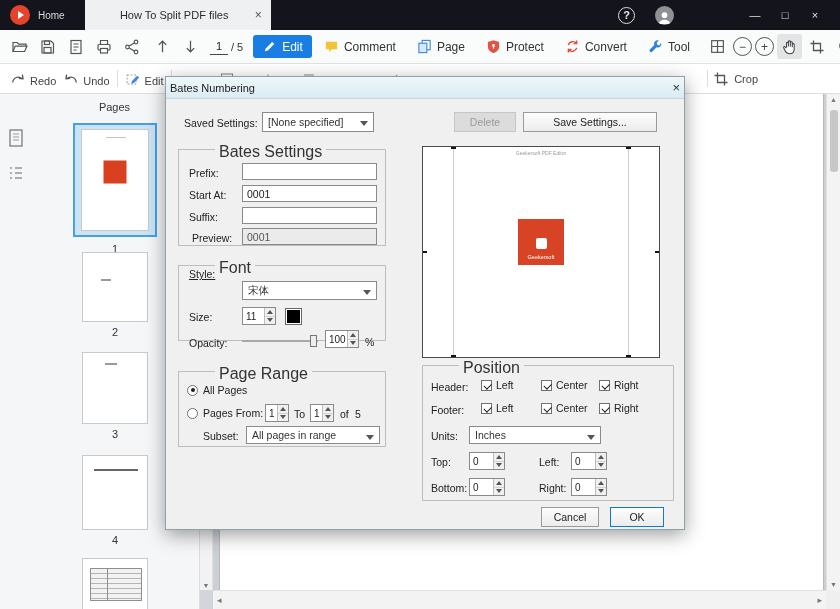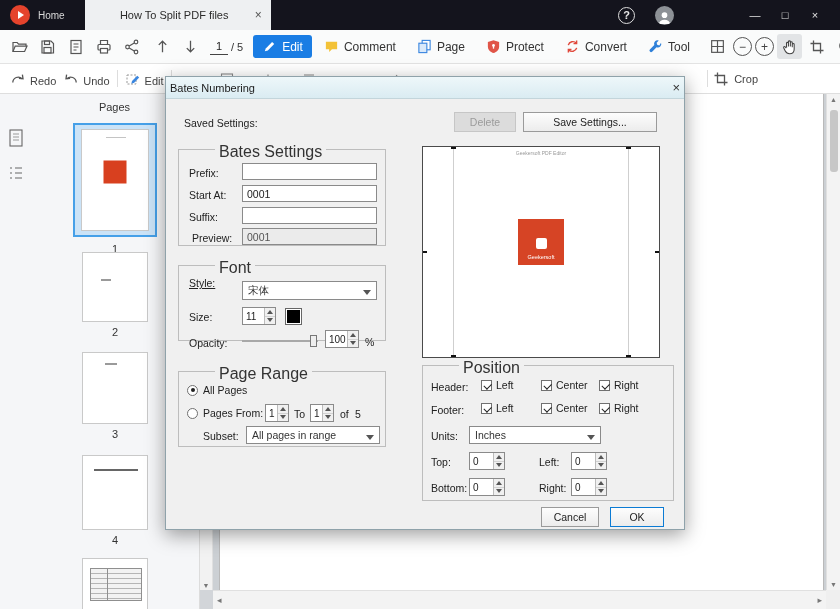--- a/index.html
+++ b/index.html
@@ -377,38 +377,41 @@
   </div>
   <div class="corner"></div>
 
   <div class="dialog">
     <div class="dlg-title">
       <span>Bates Numbering</span>
       <span class="dlg-close">×</span>
     </div>
 
     <span class="dl" style="left:18px;top:40px;">Saved Settings:</span>
+    <div class="combo" style="left:96px;top:35px;width:112px;">
+      <span>[None specified]</span>
+    </div>
     <div class="btn disabled" style="left:288px;top:35px;width:62px;height:20px;">Delete</div>
     <div class="btn" style="left:357px;top:35px;width:134px;height:20px;">Save Settings...</div>
 
     <div class="grp" style="left:12px;top:72px;width:208px;height:97px;">
       <span class="legend">Bates Settings</span>
       <span class="dl" style="left:10px;top:17px;">Prefix:</span>
       <input class="ti" style="left: 63px; top: 13px;" value="">
       <span class="dl" style="left:10px;top:39px;">Start At:</span>
       <input class="ti" style="left: 63px; top: 35px;" value="0001">
       <span class="dl" style="left:10px;top:61px;">Suffix:</span>
       <input class="ti" style="left: 63px; top: 57px;" value="">
       <span class="dl" style="left:13px;top:82px;">Preview:</span>
       <input class="ti ro" style="left: 63px; top: 78px;" readonly="" value="0001">
     </div>
 
     <div class="grp" style="left:12px;top:188px;width:208px;height:76px;">
       <span class="legend">Font</span>
-      <span class="dl" style="left:10px;top:11px;text-decoration:underline;">Style:</span>
+      <span class="dl" style="left:10px;top:2px;text-decoration:underline;">Style:</span>
       <div class="combo" style="left:63px;top:15px;width:135px;height:19px;">
         <span>宋体</span>
       </div>
       <span class="dl" style="left:10px;top:45px;">Size:</span>
       <div class="spin" style="left:63px;top:41px;width:34px;">
         <span class="val">11</span>
         <span class="btns">
             <span class="sb up"></span>
             <span class="sb dn"></span>
           </span>

